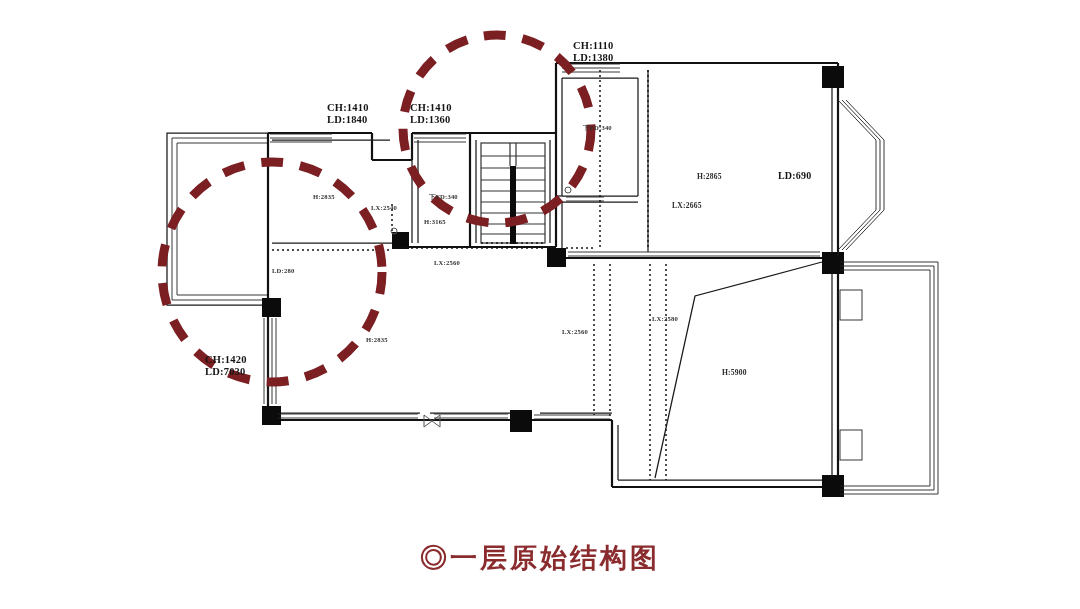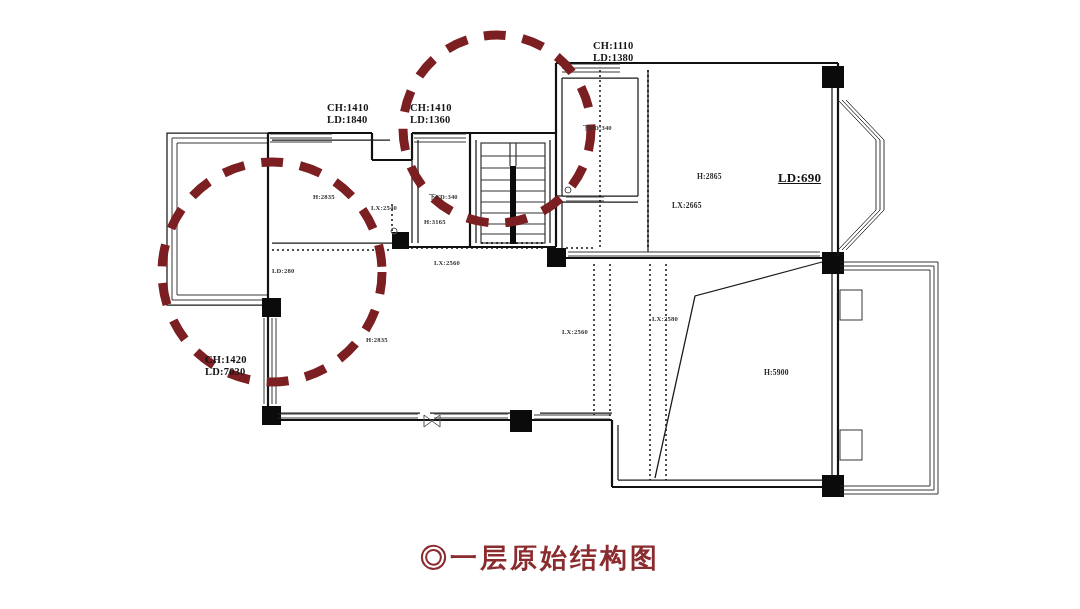--- a/index.html
+++ b/index.html
@@ -39,21 +39,21 @@
                stroke-dasharray: 22 17; stroke-linecap: butt; }
 
   .lbl {
     position: absolute;
     font-family: "Liberation Serif", serif;
     color: #141414;
     white-space: pre;
     line-height: 1.18;
     letter-spacing: 0.2px;
   }
-  .lbl-big   { font-size: 13px; font-weight: bold; text-decoration: underline; }
+  .lbl-big   { font-size: 10px; font-weight: bold; }
   .lbl-mid   { font-size: 10.5px; font-weight: bold; }
   .lbl-small { font-size: 7.6px;  font-weight: bold; color: #2a2a2a; text-align: center; }
   .lbl-tiny  { font-size: 6.6px;  font-weight: bold; color: #333333; }
 
   #caption {
     position: absolute;
     left: 0;
     top: 540px;
     width: 1080px;
     text-align: center;
@@ -248,28 +248,28 @@
       <circle class="circle-hl" cx="272" cy="272" r="110"></circle>
     </g>
 
   </svg>
 
   <div id="annotation-layer">
       <div class="lbl lbl-mid" style="left: 327px; top: 102px;">CH:1410
 LD:1840</div>
       <div class="lbl lbl-mid" style="left: 410px; top: 102px;">CH:1410
 LD:1360</div>
-      <div class="lbl lbl-mid" style="left: 573px; top: 40px; margin-left: 20px;">CH:1110
+      <div class="lbl lbl-mid" style="left: 573px; top: 40px;">CH:1110
 LD:1380</div>
       <div class="lbl lbl-mid" style="left: 205px; top: 354px;">CH:1420
 LD:7030</div>
       <div class="lbl lbl-big" style="left: 778px; top: 170px;">LD:690</div>
       <div class="lbl lbl-small" style="left: 697px; top: 173px;">H:2865</div>
       <div class="lbl lbl-small" style="left: 672px; top: 202px;">LX:2665</div>
-      <div class="lbl lbl-small" style="left: 764px; top: 369px;">H:5900</div>
+      <div class="lbl lbl-small" style="left: 722px; top: 369px;">H:5900</div>
       <div class="lbl lbl-tiny" style="left: 562px; top: 328px;">LX:2560</div>
       <div class="lbl lbl-tiny" style="left: 652px; top: 315px;">LX:2580</div>
       <div class="lbl lbl-tiny" style="left: 272px; top: 267px;">LD:280</div>
       <div class="lbl lbl-tiny" style="left: 366px; top: 336px;">H:2835</div>
       <div class="lbl lbl-tiny" style="left: 313px; top: 193px;">H:2835</div>
       <div class="lbl lbl-tiny" style="left: 371px; top: 204px;">LX:2540</div>
       <div class="lbl lbl-tiny" style="left: 434px; top: 259px;">LX:2560</div>
       <div class="lbl lbl-tiny" style="left: 429px; top: 193px;">下FD:340</div>
       <div class="lbl lbl-tiny" style="left: 424px; top: 218px;">H:3165</div>
       <div class="lbl lbl-tiny" style="left: 583px; top: 124px;">下FD:340</div>

